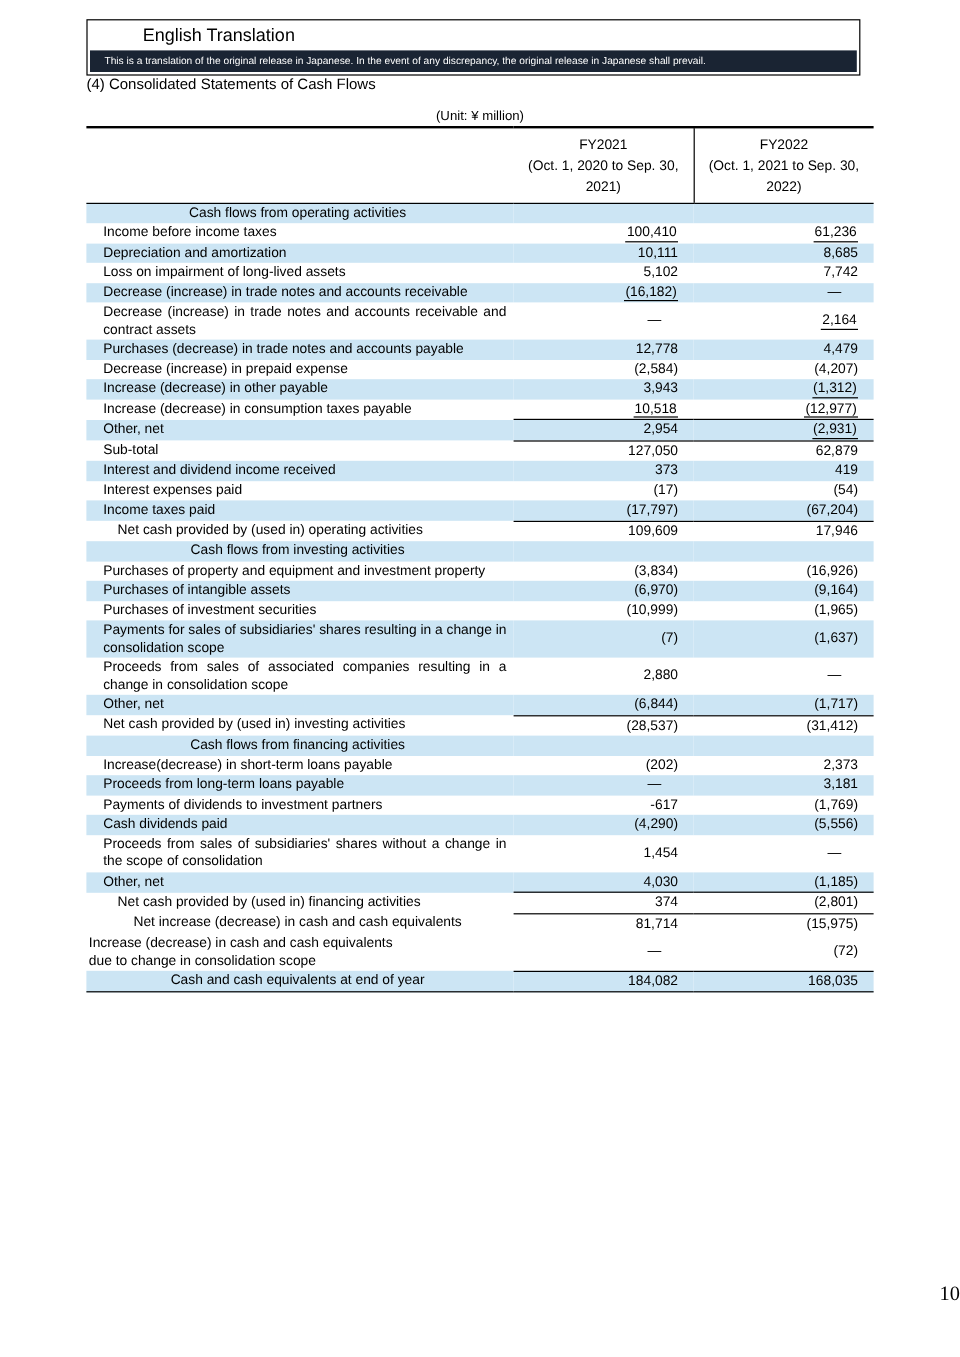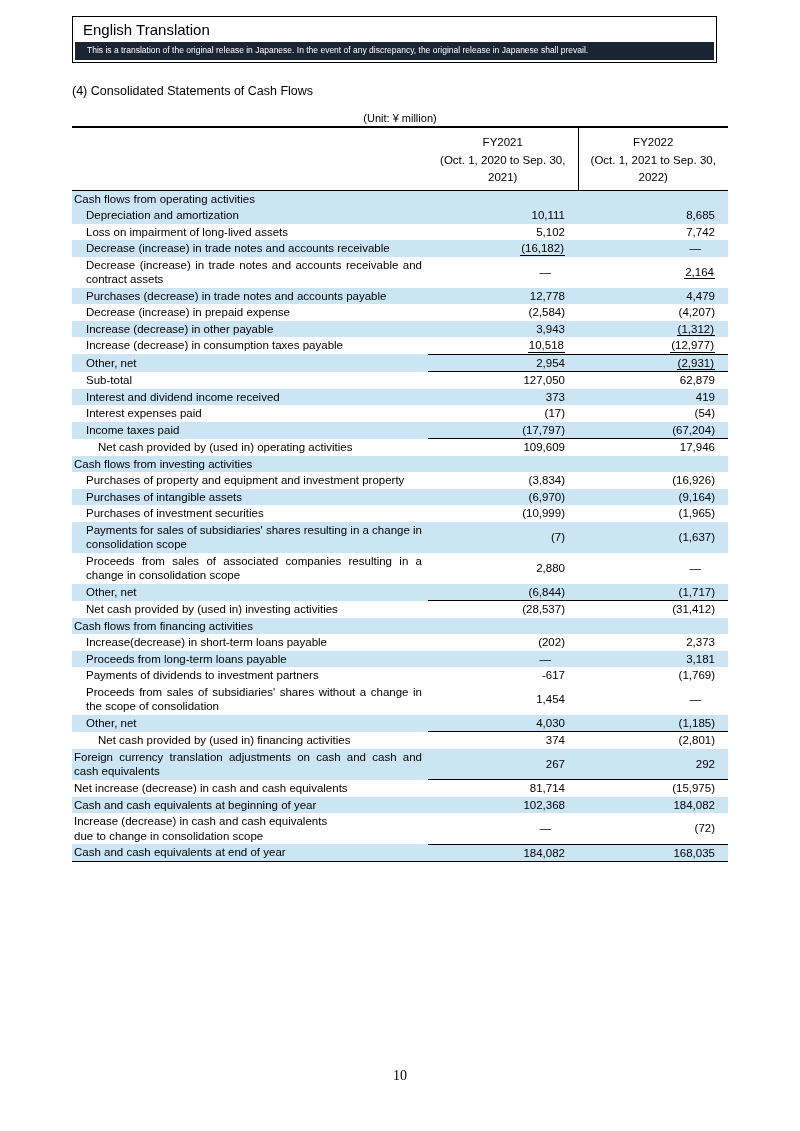--- a/index.html
+++ b/index.html
@@ -7,27 +7,27 @@
   body {
     width: 800px; height: 1131px;
     background: #ffffff; color: #000000;
     font-family: "Liberation Sans", "DejaVu Sans", sans-serif;
     position: relative; overflow: hidden;
   }
   .page { padding: 16px 72px 0 72px; }
 
   
   .trans-box { border: 1px solid #000; margin-right: 11px; padding: 2px; }
-  .trans-title { font-size: 15px; padding: 2px 4px 4px 8px; }
+  .trans-title { font-size: 15px; padding: 2px 4px 4px 8px; margin-left: 36px; }
   .trans-bar {
     background: var(--note-bar, #1a2433); color: #fff;
     font-size: 8.5px; line-height: 11px; padding: 3px 6px 4px 12px;
   }
 
-  .section-title { font-size: 12.5px; margin-top: 21px; }
+  .section-title { font-size: 12.5px; }
   .unit-label { text-align: center; font-size: 11px; margin-top: 14px; margin-bottom: 2px; }
 
   
   table.cashflow {
     width: 100%; border-collapse: collapse;
     font-size: 11.5px; border-top: 2px solid #000;
   }
   thead th {
     font-weight: normal; text-align: center; vertical-align: top;
     border-bottom: 1px solid #000; padding: 6px 0 3px 0; width: 150px;
@@ -37,30 +37,30 @@
   .hdr-line { line-height: 17.5px; }
 
   tbody td { line-height: 14.5px; padding: 1px 2px; vertical-align: middle; }
   td.label { padding-right: 6px; }
   td.num { text-align: right; padding-right: 13px; white-space: nowrap; width: 150px; }
   tr.shaded td { background: var(--row-blue, #cce5f4); }
   tr.top-line td.num { border-top: 1px solid #000; }
   tr.two-line td.label { text-align: justify; }
   tr.pre-line td.label { white-space: pre-line; text-align: left; }
   tbody tr:last-child td { border-bottom: 1.5px solid #000; }
-  .ind-0 { padding-left: 2px; }
+  .ind-0 { padding-left: 2px; text-align: center; }
   .ind-1 { padding-left: 14px; }
   .ind-2 { padding-left: 26px; }
   span.u { border-bottom: 1px solid #000; padding: 0 1px 0.5px 1px; }
   span.dash { padding-right: 14px; }
 
   .page-number {
     position: absolute; left: 0; right: 0; top: 1068px;
-    text-align: center; font-family: "Liberation Serif", "DejaVu Serif", serif;
-    font-size: 14px;
+    text-align: right; font-family: "Liberation Serif", "DejaVu Serif", serif;
+    font-size: 17px;
   }
 </style>
 </head>
 <body>
 
 <div class="page">
 
   <div class="trans-box">
     <div class="trans-title">English Translation</div>
     <div class="trans-bar">This is a translation of the original release in Japanese. In the event of any discrepancy, the original release in Japanese shall prevail.</div>
@@ -85,20 +85,25 @@
           <div class="hdr-line">2022)</div>
         </th>
       </tr>
     </thead>
     <tbody>
         <tr class="shaded">
           <td class="label ind-0">Cash flows from operating activities</td>
           <td class="num"></td>
           <td class="num"></td>
         </tr>
+        <tr class="">
+          <td class="label ind-1">Income before income taxes</td>
+          <td class="num"><span class="u">100,410</span></td>
+          <td class="num"><span class="u">61,236</span></td>
+        </tr>
         <tr class="shaded">
           <td class="label ind-1">Depreciation and amortization</td>
           <td class="num"><span>10,111</span></td>
           <td class="num"><span>8,685</span></td>
         </tr>
         <tr class="">
           <td class="label ind-1">Loss on impairment of long-lived assets</td>
           <td class="num"><span>5,102</span></td>
           <td class="num"><span>7,742</span></td>
         </tr>
@@ -215,49 +220,44 @@
         <tr class="shaded">
           <td class="label ind-1">Proceeds from long-term loans payable</td>
           <td class="num"><span class="dash">—</span></td>
           <td class="num"><span>3,181</span></td>
         </tr>
         <tr class="">
           <td class="label ind-1">Payments of dividends to investment partners</td>
           <td class="num"><span>-617</span></td>
           <td class="num"><span>(1,769)</span></td>
         </tr>
+        <tr class="shaded">
+          <td class="label ind-1">Cash dividends paid</td>
+          <td class="num"><span>(4,290)</span></td>
+          <td class="num"><span>(5,556)</span></td>
+        </tr>
         <tr class="two-line">
           <td class="label ind-1">Proceeds from sales of subsidiaries' shares without a change in the scope of consolidation</td>
           <td class="num"><span>1,454</span></td>
           <td class="num"><span class="dash">—</span></td>
         </tr>
         <tr class="shaded">
           <td class="label ind-1">Other, net</td>
           <td class="num"><span>4,030</span></td>
           <td class="num"><span>(1,185)</span></td>
         </tr>
         <tr class="top-line">
           <td class="label ind-2">Net cash provided by (used in) financing activities</td>
           <td class="num"><span>374</span></td>
           <td class="num"><span>(2,801)</span></td>
         </tr>
-        <tr class="shaded two-line">
-          <td class="label ind-0">Foreign currency translation adjustments on cash and cash and cash equivalents</td>
-          <td class="num"><span>267</span></td>
-          <td class="num"><span>292</span></td>
-        </tr>
         <tr class="top-line">
           <td class="label ind-0">Net increase (decrease) in cash and cash equivalents</td>
           <td class="num"><span>81,714</span></td>
           <td class="num"><span>(15,975)</span></td>
-        </tr>
-        <tr class="shaded">
-          <td class="label ind-0">Cash and cash equivalents at beginning of year</td>
-          <td class="num"><span>102,368</span></td>
-          <td class="num"><span>184,082</span></td>
         </tr>
         <tr class="pre-line">
           <td class="label ind-0">Increase (decrease) in cash and cash equivalents
 due to change in consolidation scope</td>
           <td class="num"><span class="dash">—</span></td>
           <td class="num"><span>(72)</span></td>
         </tr>
         <tr class="shaded top-line">
           <td class="label ind-0">Cash and cash equivalents at end of year</td>
           <td class="num"><span>184,082</span></td>

